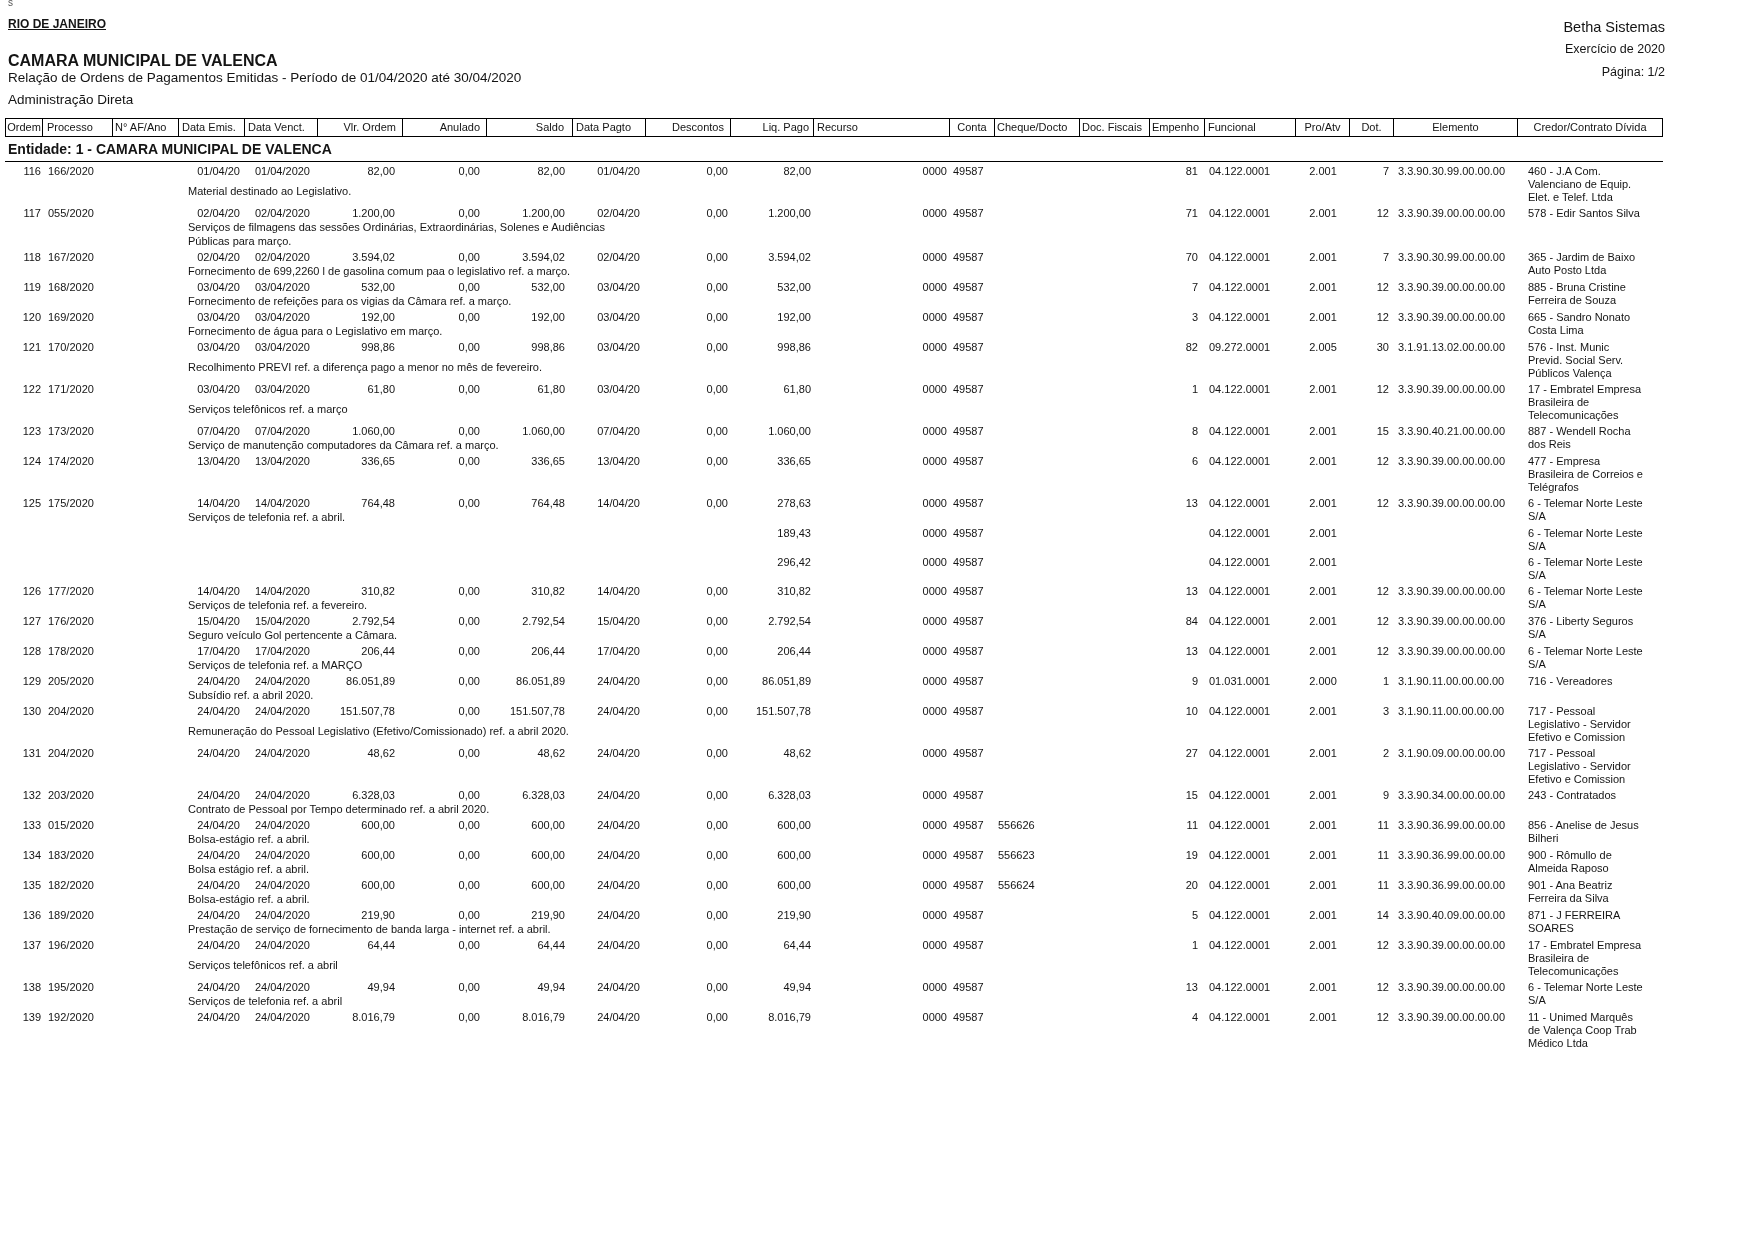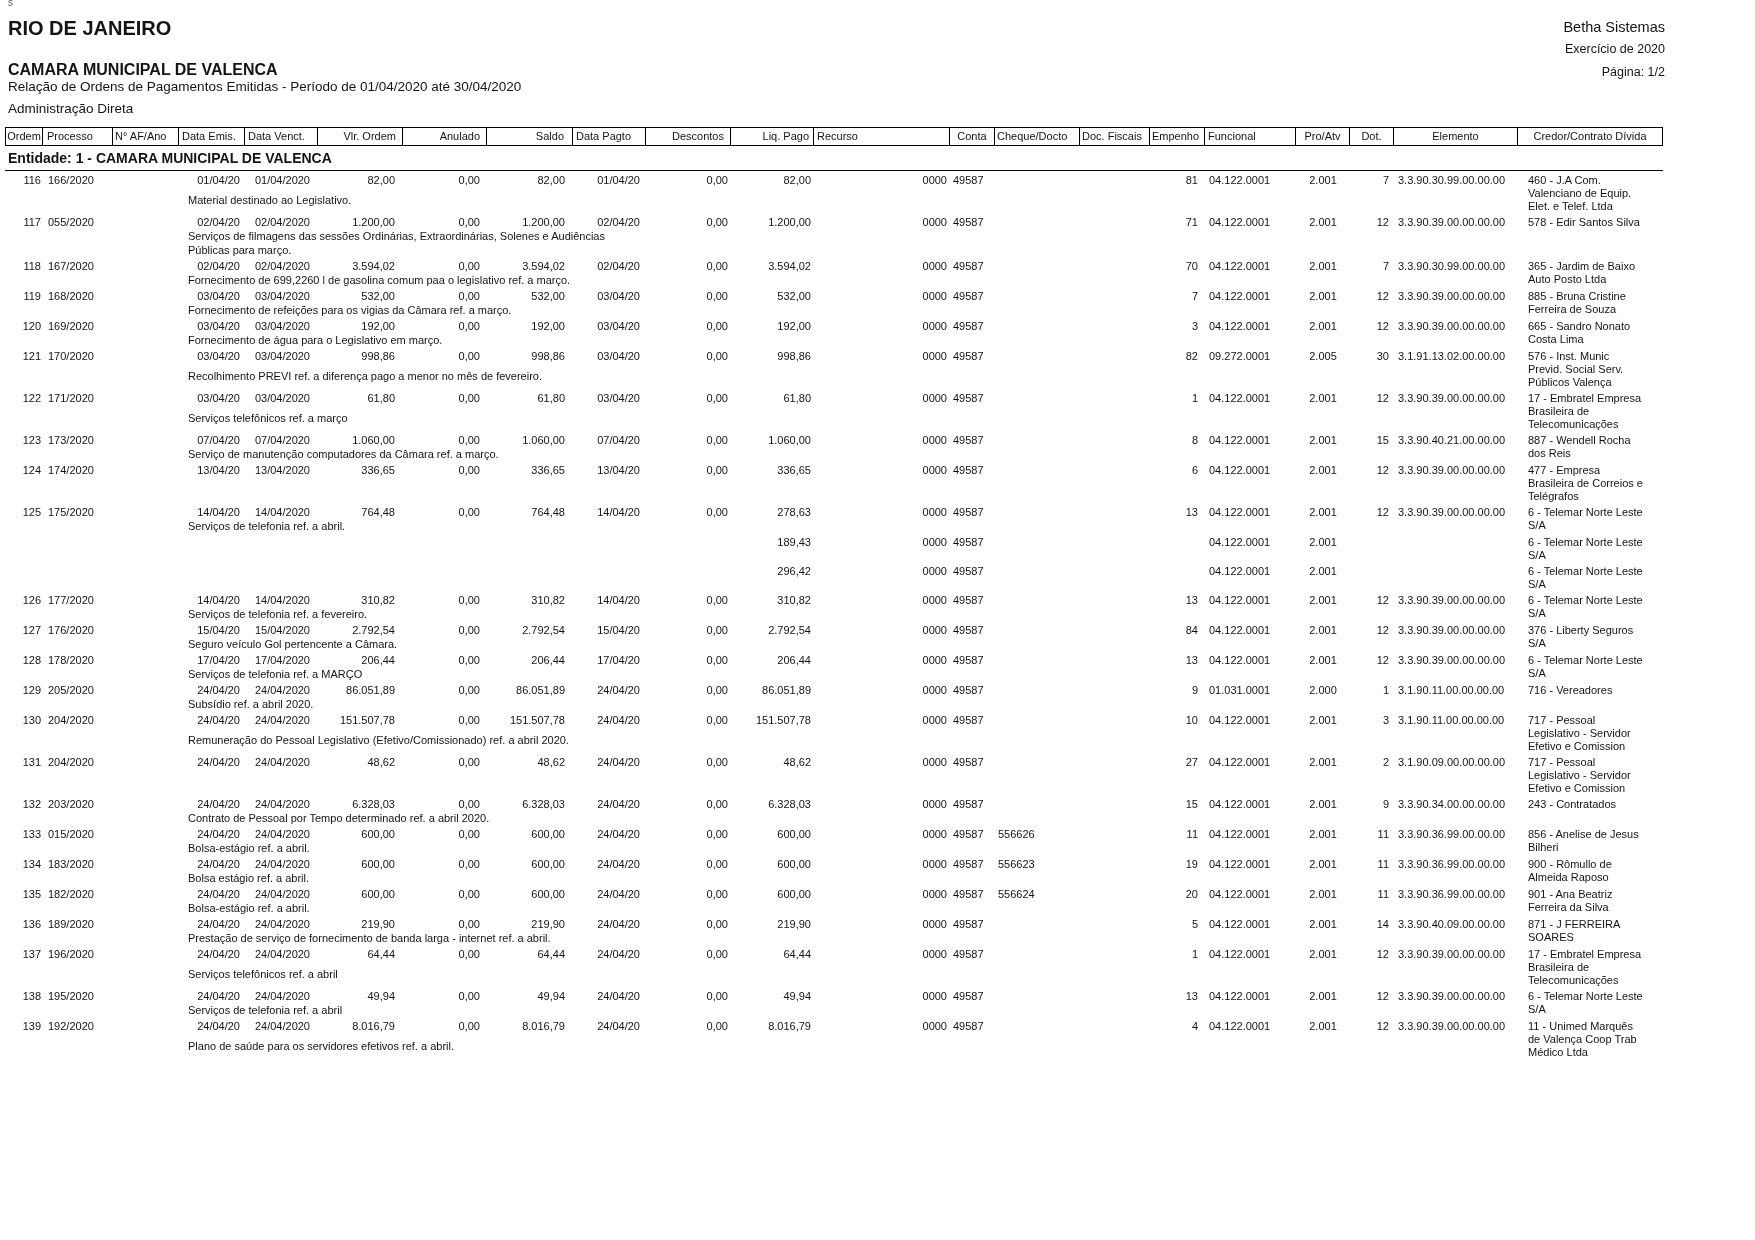--- a/index.html
+++ b/index.html
@@ -2,21 +2,21 @@
 <html><head>
 <meta charset="utf-8">
 <style>
   html,body { margin:0; padding:0; background:#ffffff; }
   body { width:1755px; height:1240px; font-family:"Liberation Sans", sans-serif; color:#141414; }
   .page { position:relative; width:1755px; height:1240px; overflow:hidden; background:#fff; }
 
   .corner-mark { position:absolute; top:-3px; left:8px; font-size:10px; color:#555; }
 
   .page-header { display:flex; justify-content:space-between; align-items:flex-start; padding:17px 90px 0 8px; }
-  .state { font-size:20px; font-weight:bold; }
+  .state { font-size:12px; font-weight:bold;text-decoration:underline; }
   .entity { font-size:16px; font-weight:bold; margin-top:21px; }
   .report-title { font-size:13.5px; }
   .admin-type { font-size:13.5px; margin-top:7px; }
   .ph-right { text-align:right; padding-top:2px; }
   .system { font-size:14.5px; }
   .exercise { font-size:12.5px; margin-top:7px; }
   .page-num { font-size:12.5px; margin-top:9px; }
 
   .table { --cols: 38px 70px 66px 66px 73px 85px 84px 86px 73px 85px 83px 136px 45px 85px 70px 55px 91px 54px 44px 124px 145px;
            margin:11px 0 5px 5px; width:1658px; font-size:11px; }
@@ -705,17 +705,16 @@
           <div class="cell c11">0000</div>
           <div class="cell c12">49587</div>
           <div class="cell c13"></div>
           <div class="cell c14"></div>
           <div class="cell c15">4</div>
           <div class="cell c16">04.122.0001</div>
           <div class="cell c17">2.001</div>
           <div class="cell c18">12</div>
           <div class="cell c19">3.3.90.39.00.00.00.00</div>
           <div class="credor">11 - Unimed Marquês de Valença Coop Trab Médico Ltda</div>
-          <div class="desc">Plano de saúde para os servidores efetivos ref. a abril.</div>
         </div>
       </div>
   </div>
 </div>
 
 </body></html>

